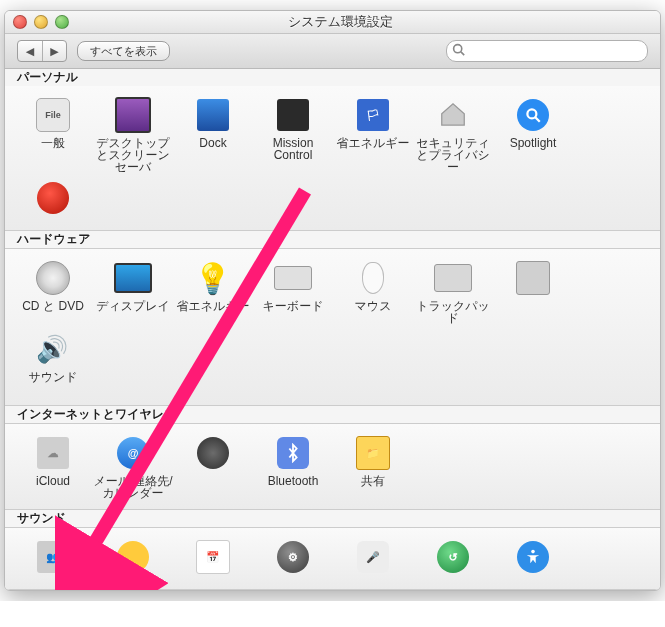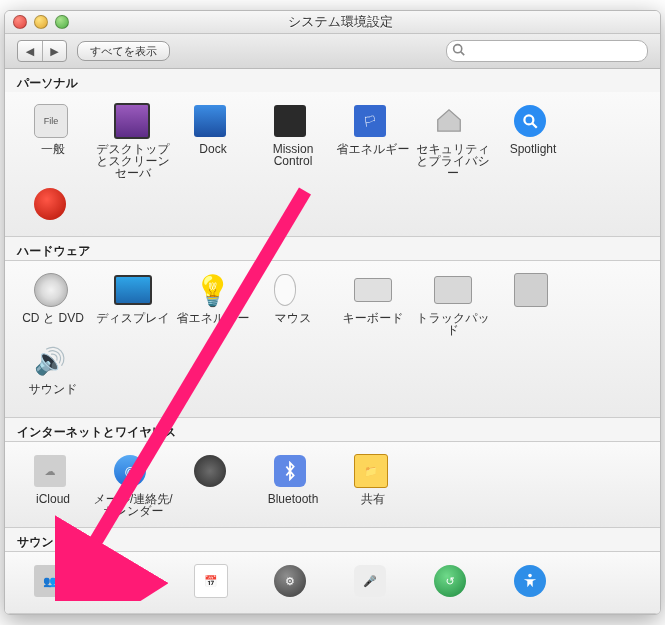--- a/index.html
+++ b/index.html
@@ -14,25 +14,25 @@
   .toolbar{height:34px;background:linear-gradient(#eeeeee,#d8d8d8);border-bottom:1px solid #b9b9b9;display:flex;align-items:center;padding:0 12px;gap:10px;}
   .seg{display:flex;border:1px solid #9e9e9e;border-radius:4px;overflow:hidden;height:20px;box-shadow:inset 0 1px 0 rgba(255,255,255,.6);background:linear-gradient(#fdfdfd,#e5e5e5);}
   .seg button{border:0;width:24px;background:transparent;font-size:11px;color:#555;padding:0;}
   .seg button+button{border-left:1px solid #b0b0b0;}
   .toolbtn{height:20px;padding:0 12px;border:1px solid #9e9e9e;border-radius:8px;background:linear-gradient(#fdfdfd,#e5e5e5);font-size:11px;color:#333;box-shadow:inset 0 1px 0 rgba(255,255,255,.6);}
   .spacer{flex:1;}
   .search{position:relative;}
   .search input{height:20px;width:170px;border:1px solid #b0b0b0;border-radius:10px;padding:0 8px 0 22px;font-size:11px;background:#fff;}
   .search .mag{position:absolute;left:6px;top:3px;color:#888;}
   .content{background:#f5f5f5;}
-  .section-head{font-size:12px;font-weight:bold;padding:6px 12px 0 12px;color:#222;text-shadow:0 1px 0 #fff;}
+  .section-head{font-size:12px;font-weight:bold;padding:0 12px 0 12px;color:#222;text-shadow:0 1px 0 #fff;}
   .section{background:linear-gradient(#fafafa,#ebebeb);border-top:1px solid #ccc;border-bottom:1px solid #ccc;padding:8px 8px 6px 8px;display:flex;flex-wrap:wrap;}
   .section.first{border-top:0;}
   .item{width:80px;text-align:center;margin:2px 0 4px 0;}
-  .item .pic{width:38px;height:38px;margin:0 auto 3px auto;display:flex;align-items:center;border-radius:6px;}
+  .item .pic{width:38px;height:38px;margin:0 auto 3px auto;display:flex;align-items:center;justify-content:center;border-radius:6px;font-weight:bold;}
   .item .lbl{font-size:12px;line-height:12px;color:#333;min-height:24px;}
   .ico{width:32px;height:32px;display:flex;align-items:center;justify-content:center;border-radius:5px;}
   
   .ic-general{background:#e8e8e8;border:1px solid #aaa;font-size:9px;color:#555;}
   .ic-desktop{background:linear-gradient(#9a5bbd,#5e2d87);border:2px solid #333;border-radius:3px;}
   .ic-dock{background:linear-gradient(#3c8de4,#1c4ea0);border-radius:3px;}
   .ic-mc{background:#2a2a2a;border-radius:3px;}
   .ic-lang{background:#3569cf;border-radius:3px;color:#fff;}
   .ic-sec{width:30px;height:34px;color:#a7a7a7;}
   .ic-spotlight{background:#2a8cf2;border-radius:50%;color:#fff;}
@@ -167,29 +167,29 @@
           <div class="lbl">ディスプレイ</div>
         </div>
       <div class="item">
           <div class="pic">
             <span class="ic-energy">💡</span>
           </div>
           <div class="lbl">省エネルギー</div>
         </div>
       <div class="item">
           <div class="pic">
+            <div class="ic-keyboard"></div>
+          </div>
+          <div class="lbl">キーボード</div>
+        </div>
+      <div class="item">
+          <div class="pic">
             <div class="ic-mouse"></div>
           </div>
           <div class="lbl">マウス</div>
-        </div>
-      <div class="item">
-          <div class="pic">
-            <div class="ic-keyboard"></div>
-          </div>
-          <div class="lbl">キーボード</div>
         </div>
       <div class="item">
           <div class="pic">
             <div class="ic-trackpad"></div>
           </div>
           <div class="lbl">トラックパッド</div>
         </div>
       <div class="item">
           <div class="pic">
             <div class="ico ic-printer"></div>

